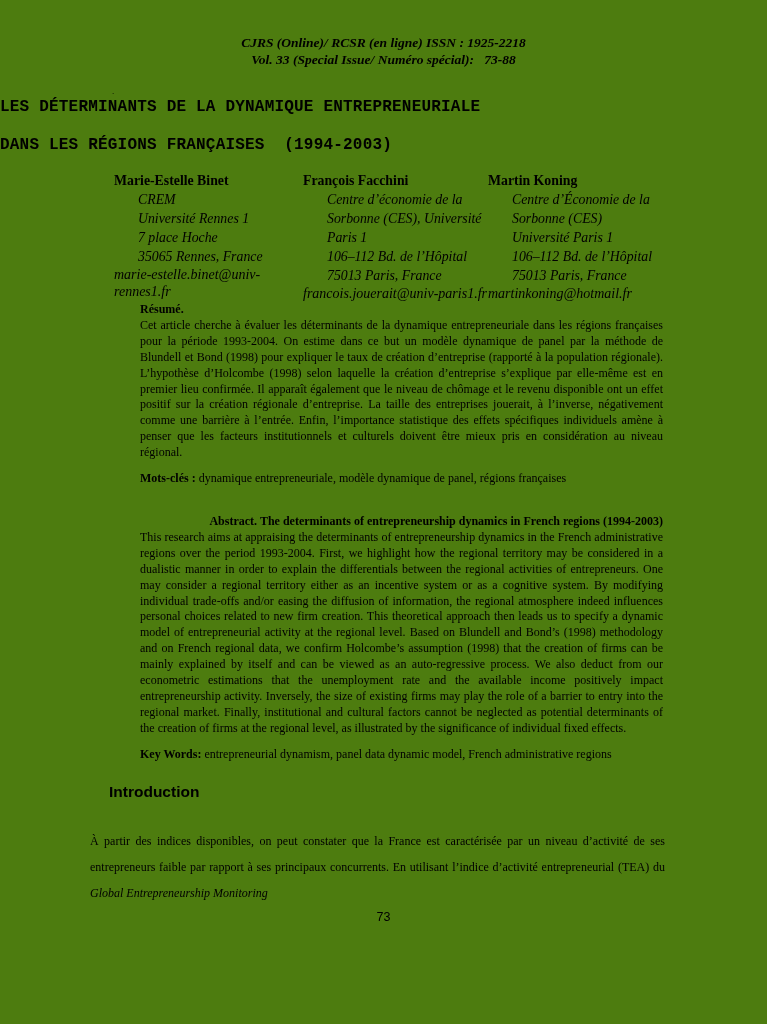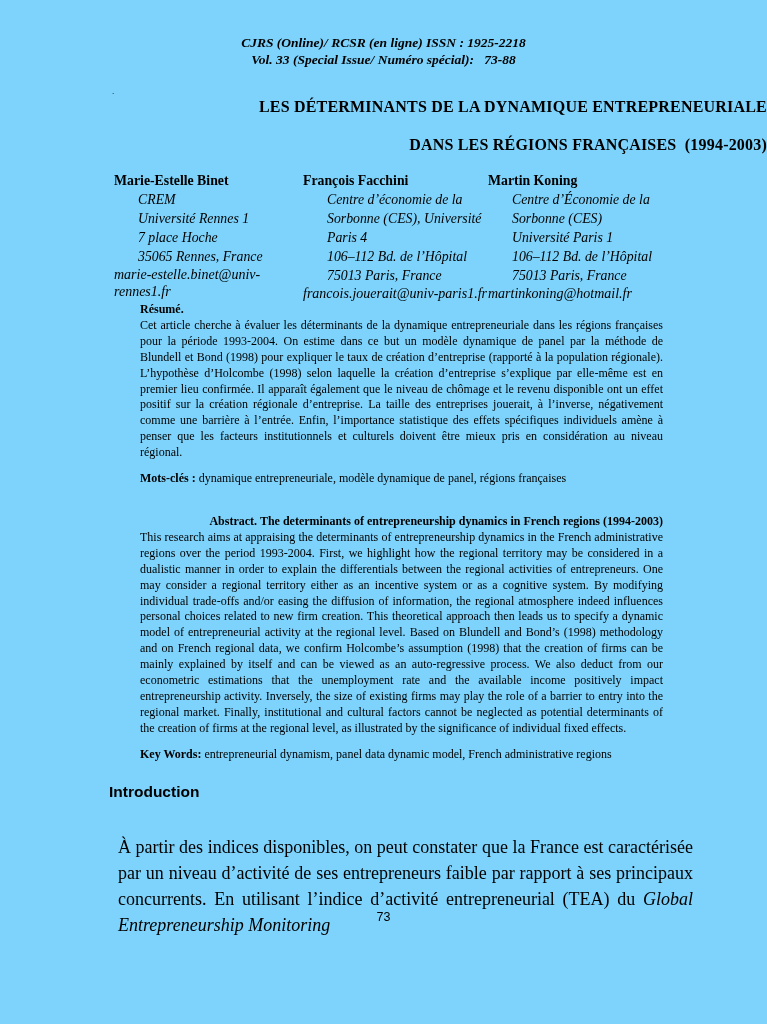--- a/index.html
+++ b/index.html
@@ -1,41 +1,41 @@
 <!DOCTYPE html>
 <html><head>
 <meta charset="utf-8">
 <style>
   html,body { margin:0; padding:0; background:#e8e8e8; }
   .page {
     position:relative;
     width:767px; height:1024px;
     margin:0 auto;
-    background:#7dd3fc;
+    background:#4d7c0f;
     color:#000;
     font-family:"Liberation Serif", serif;
     overflow:hidden;
   }
   
   .journal-header {
     position:absolute; top:34px; left:0; right:0;
     text-align:center;
     font-weight:bold; font-style:italic;
     font-size:13.5px; line-height:17px;
     font-family:"Liberation Serif", serif;
   }
   
   .stray-mark {
     position:absolute; top:86px; left:112px;
     font-size:9px; font-family:"Liberation Serif", serif;
   }
   .title-block {
     position:absolute; top:98px; left:0; right:0;
-    text-align:right;
-    font-family:Liberation Serif, serif;
+    text-align:left;
+    font-family:Liberation Mono, monospace;
     font-weight:bold; font-size:16px; letter-spacing:0.2px;
   }
   .title-line1 { margin-bottom:20px; }
   
   .authors { position:absolute; top:171px; left:0; right:12px; height:150px; }
   .author-col { position:absolute; top:0; font-size:13.8px; line-height:19px; }
   .author-col.c1 { left:114px; width:185px; }
   .author-col.c2 { left:303px; width:185px; }
   .author-col.c3 { left:488px; width:190px; }
   .author-name { font-weight:bold; }
@@ -54,22 +54,22 @@
   .abstract-heading { margin-top:27px;text-align:right; }
   .keywords-block { margin-top:10px; text-align:left; }
   .bold { font-weight:bold; }
   
   .intro-heading {
     position:absolute; top:783px; left:109px;
     font-family:"Liberation Sans", sans-serif;
     font-weight:bold; font-size:15.5px;
   }
   .intro-par {
-    position:absolute; top:816px; left:118px; width:575px;
-    font-size:18px; line-height:26px;
+    position:absolute; top:816px; left:90px; width:575px;
+    font-size:12px; line-height:26px;
     text-align:justify;
   }
   .italic { font-style:italic; }
   
   .page-number {
     position:absolute; top:910px; left:0; right:0;
     text-align:center;
     font-family:"Liberation Sans", sans-serif;
     font-size:12.5px;
   }
@@ -99,21 +99,21 @@
       <div class="author-line">Université Rennes 1</div>
       <div class="author-line">7 place Hoche</div>
       <div class="author-line">35065 Rennes, France</div>
       <div class="author-email">marie-estelle.binet@univ-rennes1.fr</div>
     </div>
 
     <div class="author-col c2">
       <div class="author-name">François Facchini</div>
       <div class="author-line">Centre d’économie de la</div>
       <div class="author-line">Sorbonne (CES), Université</div>
-      <div class="author-line">Paris 4</div>
+      <div class="author-line">Paris 1</div>
       <div class="author-line">106–112 Bd. de l’Hôpital</div>
       <div class="author-line">75013 Paris, France</div>
       <div class="author-email">francois.jouerait@univ-paris1.fr</div>
     </div>
 
     <div class="author-col c3">
       <div class="author-name">Martin Koning</div>
       <div class="author-line">Centre d’Économie de la</div>
       <div class="author-line">Sorbonne (CES)</div>
       <div class="author-line">Université Paris 1</div>

